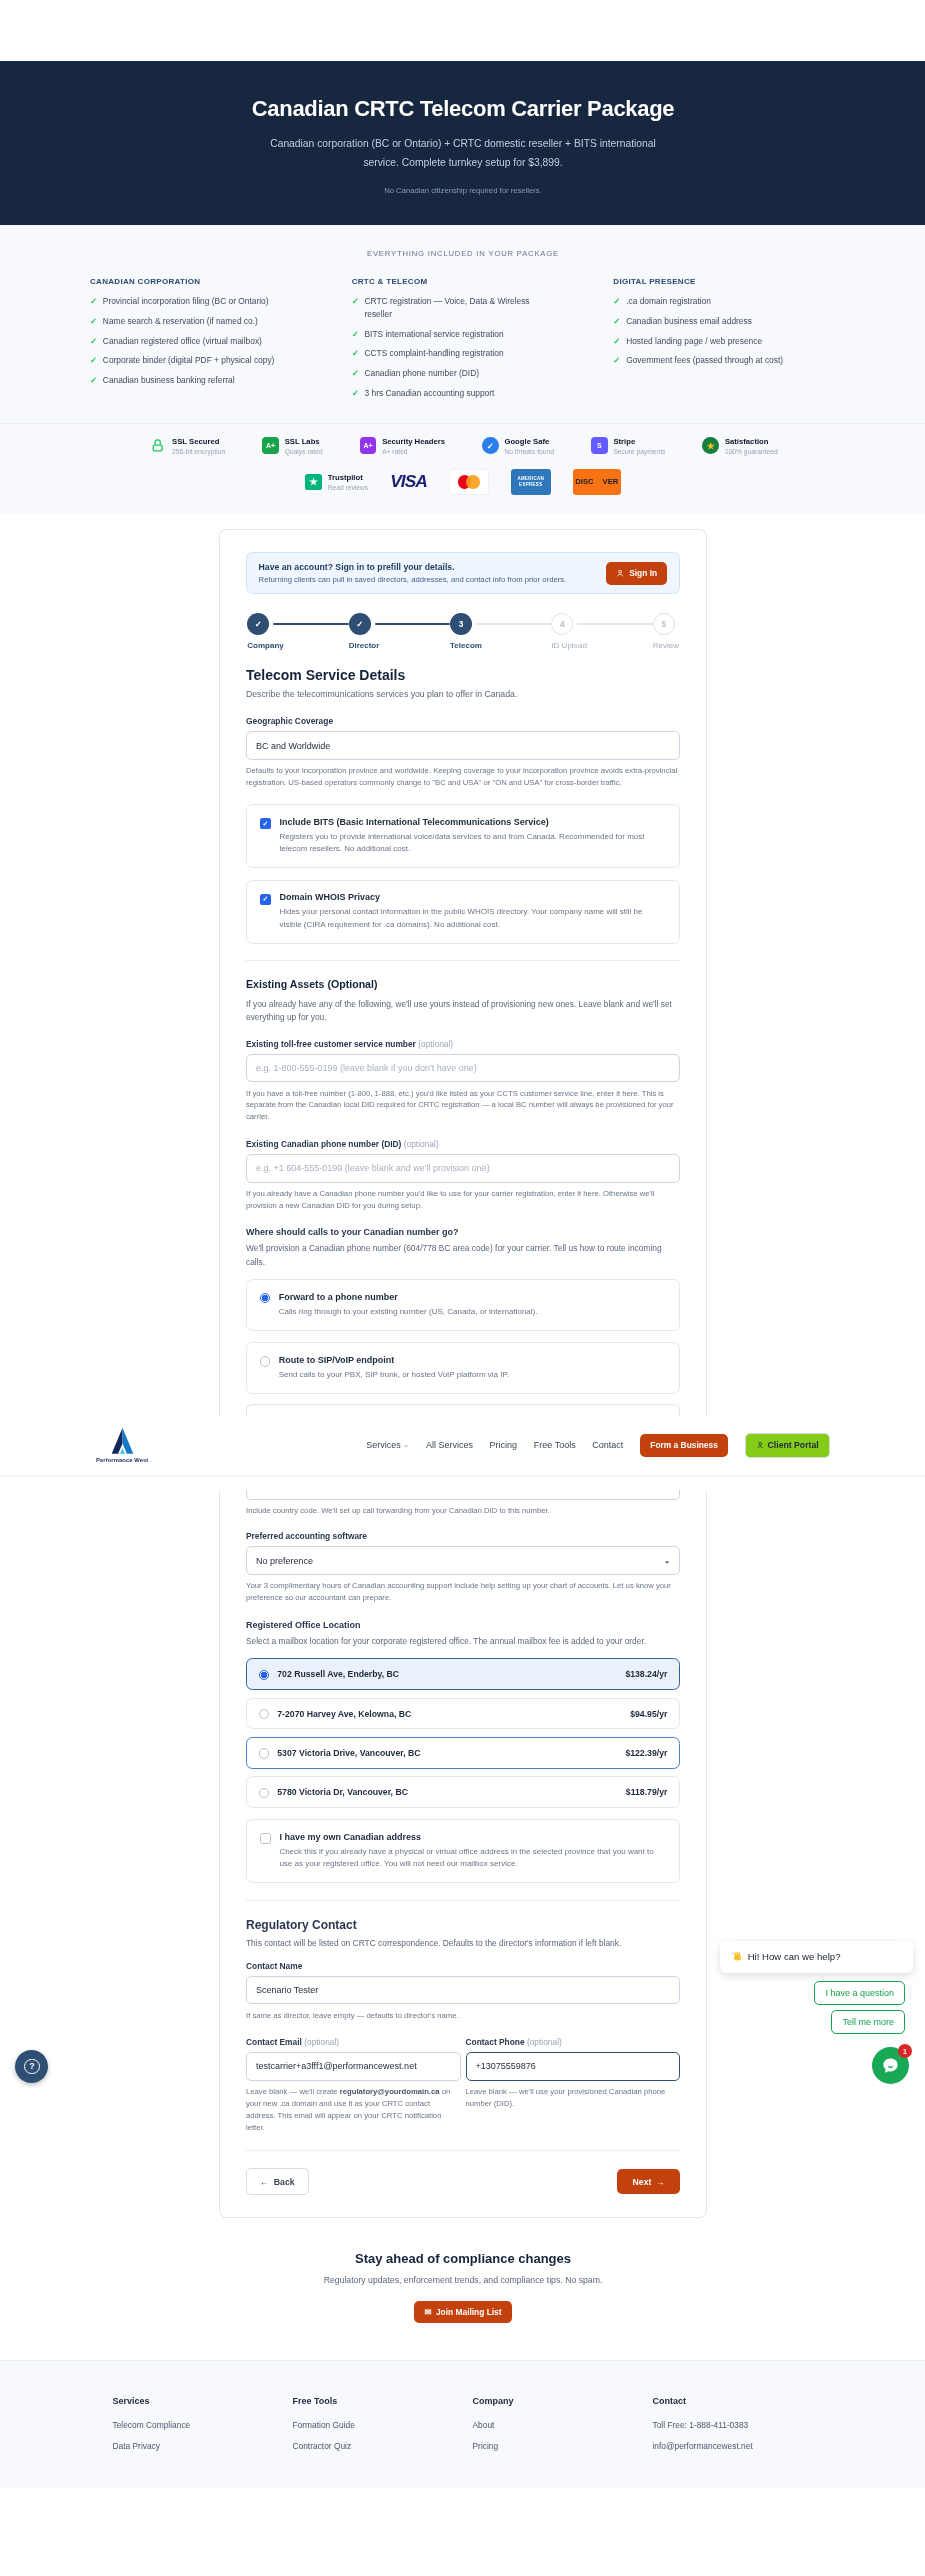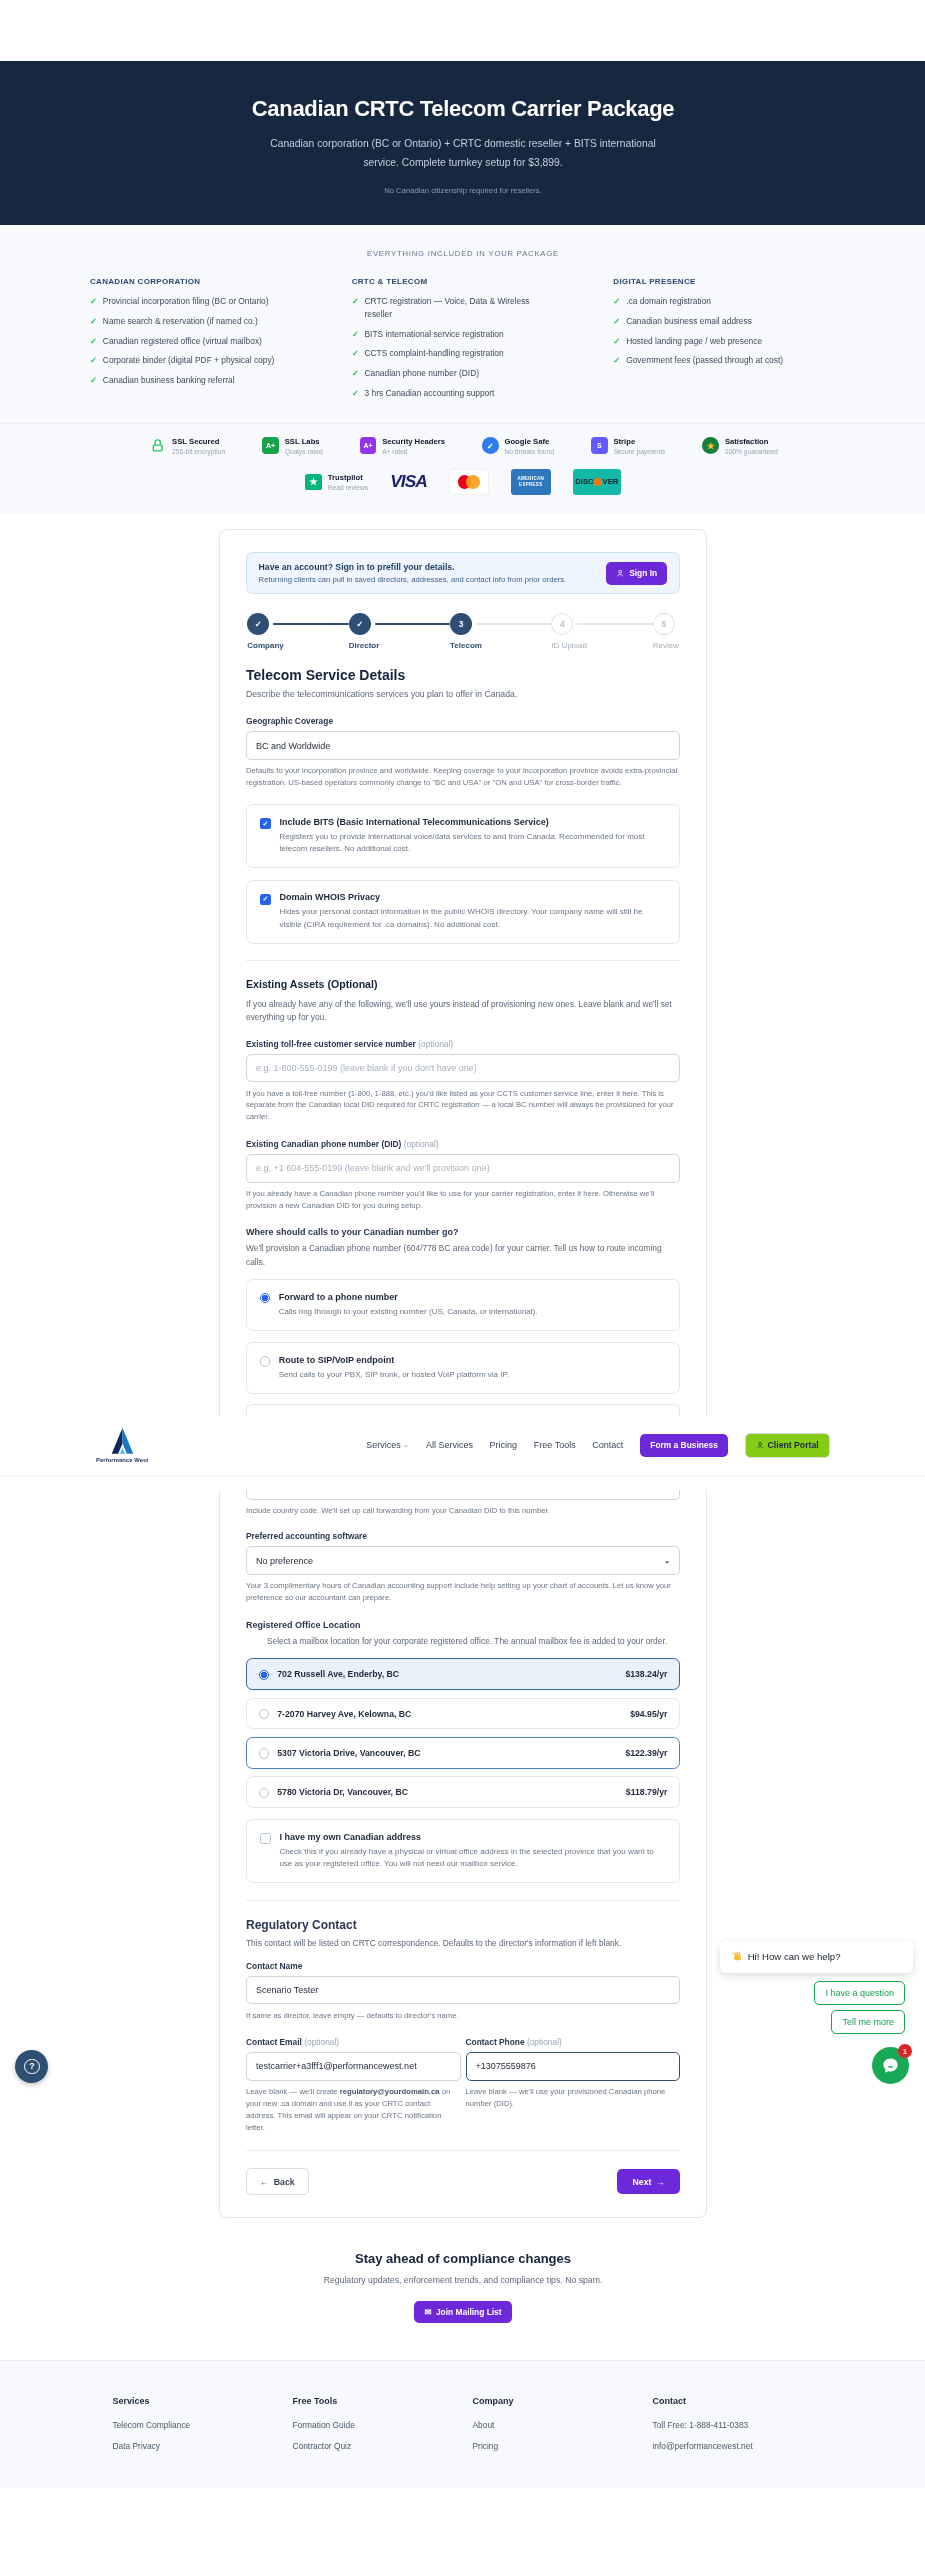--- a/index.html
+++ b/index.html
@@ -33,33 +33,33 @@
   .circ { width: 16.7px; height: 16.7px; border-radius: 50%; color: #fff; display: flex; align-items: center; justify-content: center; font-size: 8.4px; font-weight: 700; }
   .circ.blue { background: #2b7de9; } .circ.dkgreen { background: #15803d; color: #fbbf24; font-size: 9px; }
 
   .payrow { background: #f7f9fc; display: flex; align-items: center; justify-content: center; gap: 22px; padding: 10.3px 0 19px; }
   .visa { font-size: 17.4px; font-weight: 800; font-style: italic; color: #1a1f71; letter-spacing: -1px; }
   .paycard { height: 26px; border-radius: 3.2px; display: flex; align-items: center; justify-content: center; }
   .mc { width: 40px; background: #fff; border: 0.6px solid #eef0f3; }
   .mc .c1 { width: 13.5px; height: 13.5px; border-radius: 50%; background: #eb001b; margin-right: -5.1px; }
   .mc .c2 { width: 13.5px; height: 13.5px; border-radius: 50%; background: #f79e1b; opacity: 0.92; }
   .amex { width: 40px; background: #2e77bc; flex-direction: column; color: #fff; font-size: 4.5px; font-weight: 700; letter-spacing: 0.3px; line-height: 1.3; }
-  .disc { width: 48px; background: #14b8a6; color: #17202a; font-size: 7.7px; font-weight: 700; gap: 0.6px; }
+  .disc { width: 48px; background: #f97316; color: #17202a; font-size: 7.7px; font-weight: 700; gap: 0.6px; }
   .disc .dot { width: 7.7px; height: 7.7px; border-radius: 50%; background: #f27712; display: inline-block; }
 
   
   .content { background: #ffffff; }
   .card { width: 488px; margin: 15.4px auto 0; background: #fff; border: 0.6px solid #e2e8f0; padding: 22px 26px 0; }
   .card.top { border-radius: 7.7px 7.7px 0 0; border-bottom: none; padding-bottom: 0; }
   .card.bottom { border-radius: 0 0 7.7px 7.7px; border-top: none; padding-top: 0; padding-bottom: 22px; }
 
   .signin { background: #eff6ff; border: 0.6px solid #cfe3f7; border-radius: 6.4px; padding: 8.4px 11.6px; display: flex; align-items: center; justify-content: space-between; gap: 10.3px; }
   .signin .t1 { font-size: 8.7px; font-weight: 700; color: #1e3a5f; margin-bottom: 2.6px; }
   .signin .t2 { font-size: 7.7px; color: #44618a; }
-  .btn-navy { background: #6d28d9; color: #fff; border: none; border-radius: 5.1px; font-size: 8.4px; font-weight: 700; padding: 6.4px 10.3px; display: inline-flex; align-items: center; gap: 4.5px; cursor: pointer; font-family: inherit; white-space: nowrap; }
+  .btn-navy { background: #c2410c; color: #fff; border: none; border-radius: 5.1px; font-size: 8.4px; font-weight: 700; padding: 6.4px 10.3px; display: inline-flex; align-items: center; gap: 4.5px; cursor: pointer; font-family: inherit; white-space: nowrap; }
 
   .stepper { display: flex; align-items: flex-start; margin: 19px 1.3px 16.7px; }
   .step { display: flex; flex-direction: column; align-items: flex-start; width: 26px; }
   .dot-st { width: 22px; height: 22px; border-radius: 50%; display: flex; align-items: center; justify-content: center; font-size: 8.4px; font-weight: 700; }
   .dot-st.done, .dot-st.active { background: #2f4e74; color: #fff; }
   .dot-st.todo { background: #fff; border: 1.3px solid #dde3ea; color: #b6bfca; }
   .step .lbl { margin-top: 6.4px; font-size: 8px; white-space: nowrap; }
   .step .lbl.on { color: #2f4e74; font-weight: 700; }
   .step .lbl.off { color: #a6aeba; }
   .conn { flex: 1; height: 1.9px; margin-top: 10.3px; border-radius: 1.3px; }
@@ -452,21 +452,21 @@
       <div class="fgroup">
         <label class="lab">Preferred accounting software</label>
         <div class="sel" style="display:flex;align-items:center;justify-content:space-between;">
           <span>No preference</span>
           <span class="caret" style="font-weight:700;color:#1e293b;">⌄</span>
         </div>
         <div class="help">Your 3 complimentary hours of Canadian accounting support include help setting up your chart of accounts. Let us know your preference so our accountant can prepare.</div>
       </div>
 
       <label class="lab" style="font-size:9px;">Registered Office Location</label>
-      <div class="sectsub" style="margin-bottom:10.3px;margin-left:21px;">Select a mailbox location for your corporate registered office. The annual mailbox fee is added to your order.</div>
+      <div class="sectsub" style="margin-bottom:10.3px;">Select a mailbox location for your corporate registered office. The annual mailbox fee is added to your order.</div>
 
       <div class="office-opt sel">
         <span class="radio on"></span>
         <span class="oa">702 Russell Ave, Enderby, BC</span>
         <span class="op">$138.24/yr</span>
       </div>
       <div class="office-opt">
         <span class="radio off"></span>
         <span class="oa">7-2070 Harvey Ave, Kelowna, BC</span>
         <span class="op">$94.95/yr</span>

